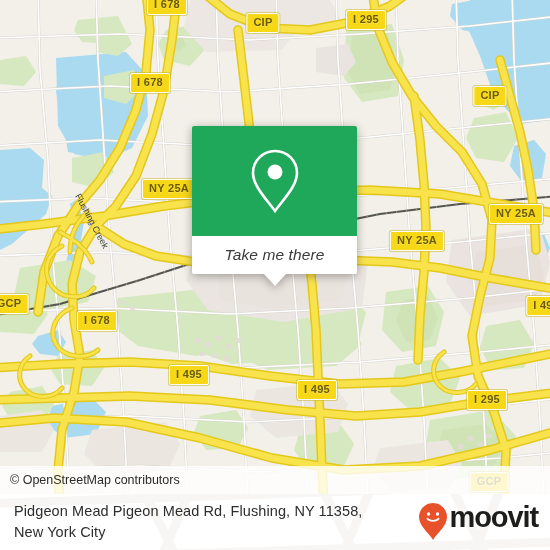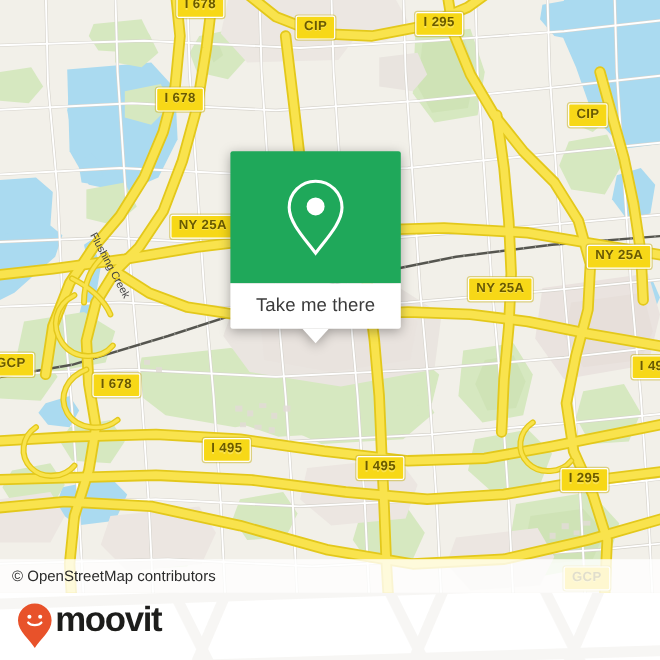--- a/index.html
+++ b/index.html
@@ -50,23 +50,24 @@
     position:absolute;left:0;top:466px;width:550px;height:28px;
     background:rgba(255,255,255,.80);
     display:flex;align-items:center;
     padding-left:10px;
     font-size:12.5px;color:#2b2b2b;
     z-index:40;
   }
 
   
   #card{
-    position:absolute;left:192px;top:126px;width:142px;
+    position:absolute;left:192px;top:126px;width:165px;
     z-index:30;
     filter:drop-shadow(0 2px 5px rgba(0,0,0,.33));
+    font-style:italic;
   }
   #card-green{
     background:#1fa85a;
     height:110px;
     border-radius:2px 2px 0 0;
     display:flex;align-items:center;justify-content:center;
   }
   #card-green svg{display:block;}
   #card-label{
     background:#ffffff;
@@ -378,20 +379,24 @@
         <path d="M210,-20 L150,120"></path>
         <path d="M300,-20 L370,120"></path>
         <path d="M390,-20 L330,120"></path>
         <path d="M430,-20 L500,120"></path>
         <path d="M520,-20 L460,120"></path>
         <path d="M-20,40 L560,20"></path>
         <path d="M-20,96 L560,78"></path>
       </g>
     </svg>
     <div id="footer-inner">
+      <div id="footer-address">
+        <span>Pidgeon Mead Pigeon Mead Rd, Flushing, NY 11358,</span><br>
+        <span>New York City</span>
+      </div>
       <div id="brand">
         <svg width="30" height="40" viewBox="0 0 30 40">
           <path d="M15 1 C7.3 1 1 7.3 1 15 C1 24 11 31 15 38 C19 31 29 24 29 15 C29 7.3 22.7 1 15 1 Z" fill="#e8522a"></path>
           <circle cx="10.5" cy="12" r="1.7" fill="#ffffff"></circle>
           <circle cx="19.5" cy="12" r="1.7" fill="#ffffff"></circle>
           <path d="M9.5 16.8 C11.6 19.6 18.4 19.6 20.5 16.8" fill="none" stroke="#ffffff" stroke-width="1.9" stroke-linecap="round"></path>
         </svg>
         <span id="brand-word">moovit</span>
       </div>
     </div>

